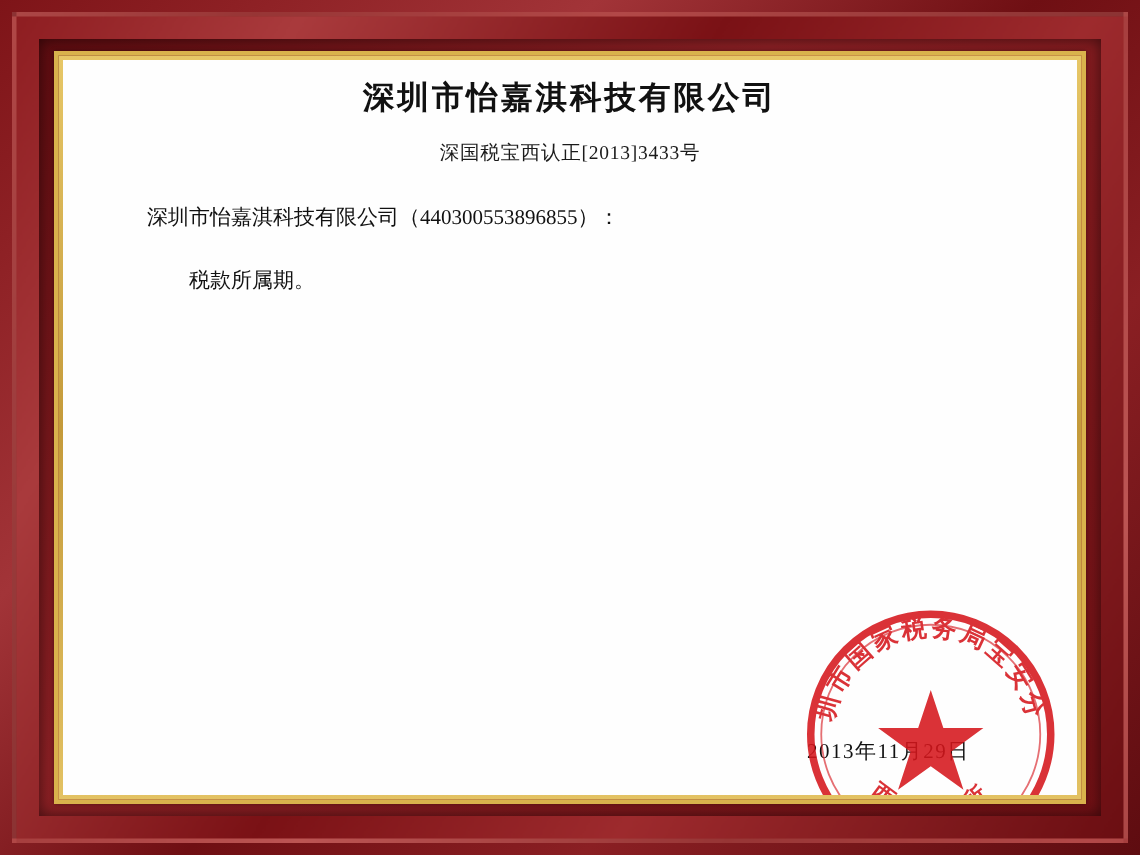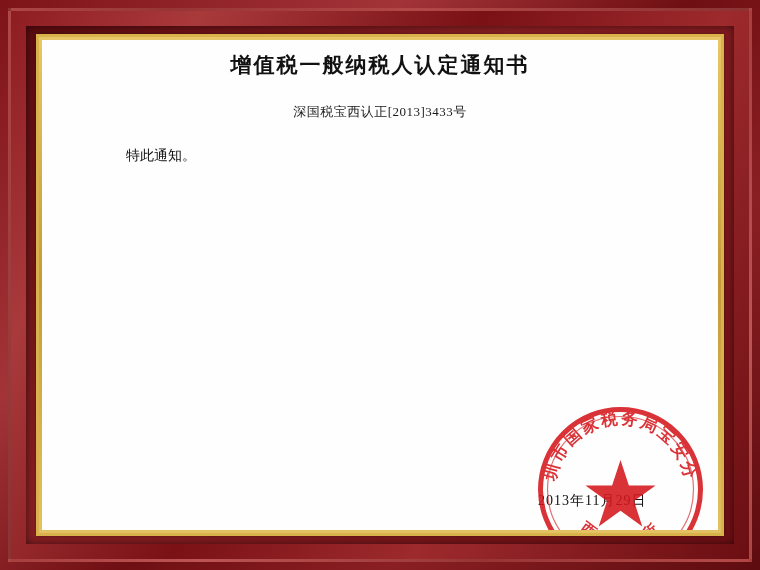--- a/index.html
+++ b/index.html
@@ -76,21 +76,21 @@
     font-size: 21px;
     font-weight: bold;
     letter-spacing: 2px;
     color: #111;
     margin-top: 11px;
   }
   .doc-number {
     text-align: center;
     font-size: 13px;
     color: #1a1a1a;
-    margin-top: 24px;
+    margin-top: 14px;
     letter-spacing: 0.5px;
   }
 
   .body-block {
     margin-top: 20px;
     padding: 0 48px 0 56px;
     font-size: 14px;
     color: #111;
     line-height: 30px;
   }
@@ -124,25 +124,26 @@
 </head>
 <body>
 
 <div class="frame-outer">
   <div class="frame-bevel"></div>
   <div class="frame-inner-shadow"></div>
   <div class="frame-gold"></div>
 
   <div class="paper">
 
-    <div class="doc-subtitle">增值税一般纳税人认定通知书</div>
+    <div class="doc-subtitle">深圳市怡嘉淇科技有限公司</div>
     <div class="doc-number">深国税宝西认正[2013]3433号</div>
 
     <div class="body-block">
-      <p class="para indent">特此通知。</p>
+      <p class="para">深圳市怡嘉淇科技有限公司（440300553896855）：</p>
+      <p class="para indent">税款所属期。</p>
     </div>
 
     <div class="seal-date">2013年11月29日</div>
 
     <div class="seal">
       <svg width="183" height="183" viewBox="0 0 183 183" xmlns="http://www.w3.org/2000/svg">
         <defs>
           <path id="sealTopArc" d="M 26,91.5 A 65.5,65.5 0 0 1 157,91.5"></path>
           <path id="sealBottomArc" d="M 35,91.5 A 56.5,56.5 0 0 0 148,91.5"></path>
         </defs>

